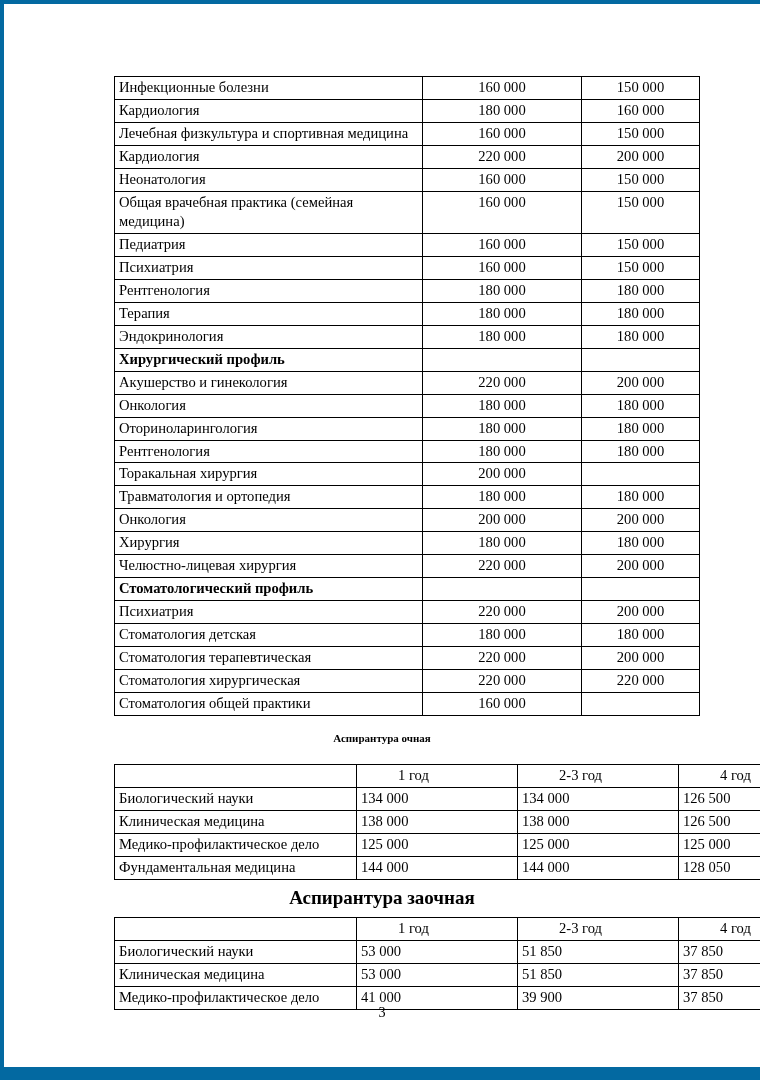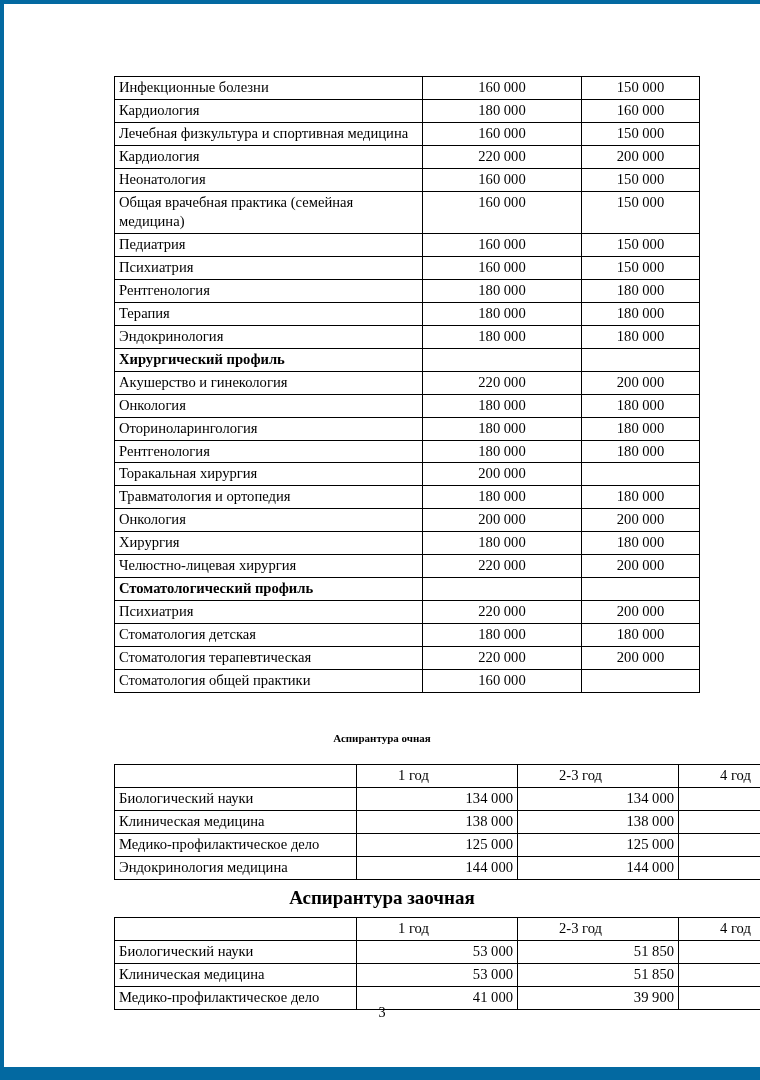--- a/index.html
+++ b/index.html
@@ -88,21 +88,21 @@
     font-size: 19px;
   }
 
   
   .table-postgrad {
     position: absolute;
     left: 110px;
     width: 578px;
   }
   .table-postgrad td.c-prog { width: 233px; text-align: left; margin-left: 36px; }
-  .table-postgrad td.c-yr   { width: 115px; text-align: right; vertical-align: middle; }
+  .table-postgrad td.c-yr   { width: 115px; text-align: left; vertical-align: middle; }
   .table-postgrad td.hdr    { font-weight: normal; text-align: left; padding-left: 41px; }
   .table-postgrad td.hdr-blank { }
   .table-aspirantura-ochnaya  { top: 760px; }
   .table-aspirantura-zaochnaya { top: 913px; }
 
   
   .page-number {
     position: absolute;
     top: 1000px;
     left: 0;
@@ -240,20 +240,25 @@
               <td class="c-name">Стоматология детская</td>
               <td class="c-val1">180 000</td>
               <td class="c-val2">180 000</td>
             </tr>
             <tr>
               <td class="c-name">Стоматология терапевтическая</td>
               <td class="c-val1">220 000</td>
               <td class="c-val2">200 000</td>
             </tr>
             <tr>
+              <td class="c-name">Стоматология хирургическая</td>
+              <td class="c-val1">220 000</td>
+              <td class="c-val2">220 000</td>
+            </tr>
+            <tr>
               <td class="c-name">Стоматология общей практики</td>
               <td class="c-val1">160 000</td>
               <td class="c-val2"></td>
             </tr>
           </tbody>
       </table>
 
 
       <div class="doc-heading heading-sub-1">Аспирантура очная</div>
 
@@ -277,21 +282,21 @@
               <td class="c-yr">138 000</td>
               <td class="c-yr">126 500</td>
             </tr>
             <tr>
               <td class="c-prog">Медико-профилактическое дело</td>
               <td class="c-yr">125 000</td>
               <td class="c-yr">125 000</td>
               <td class="c-yr">125 000</td>
             </tr>
             <tr>
-              <td class="c-prog">Эндокринология медицина</td>
+              <td class="c-prog">Фундаментальная медицина</td>
               <td class="c-yr">144 000</td>
               <td class="c-yr">144 000</td>
               <td class="c-yr">128 050</td>
             </tr>
           </tbody>
       </table>
 
       <div class="doc-heading heading-sub-2">Аспирантура заочная</div>
 
       <table class="table-postgrad table-aspirantura-zaochnaya">

